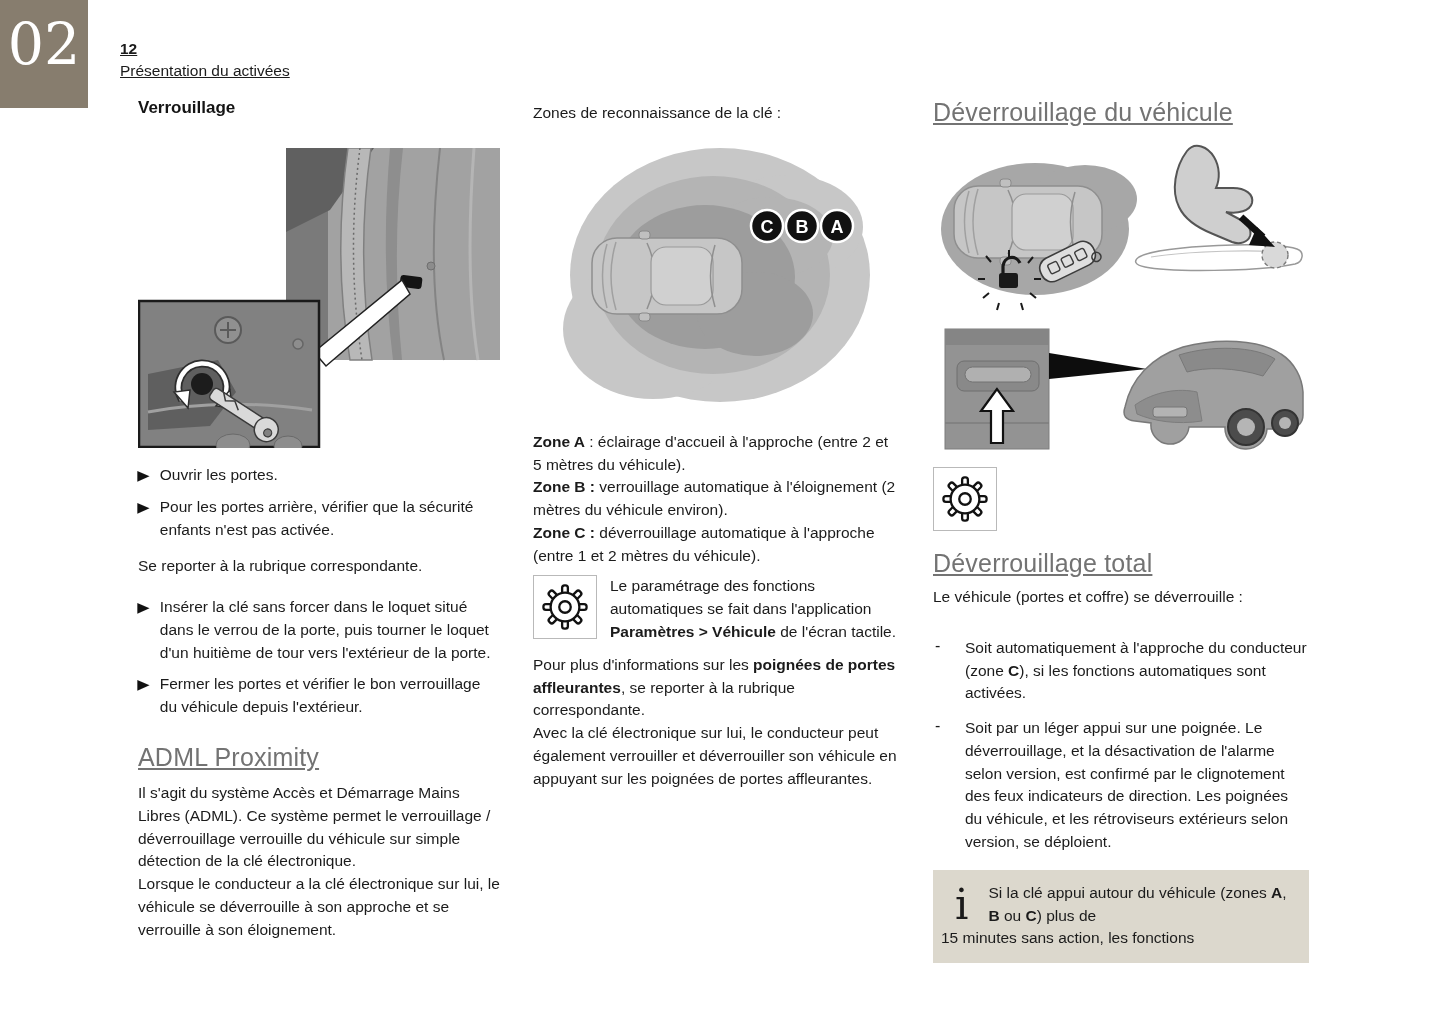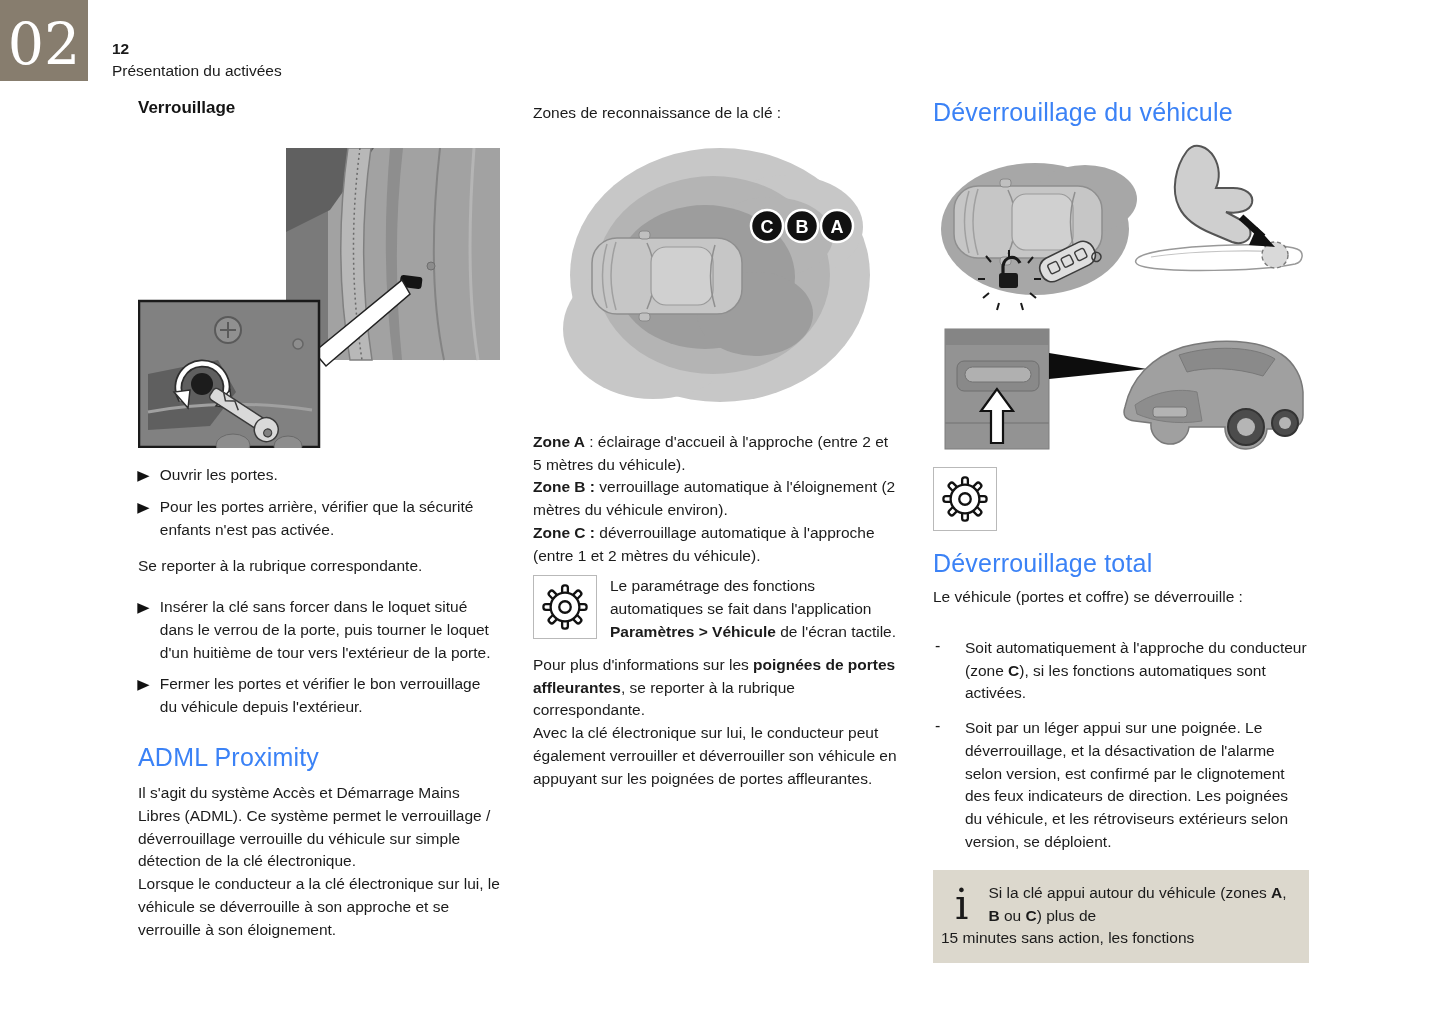--- a/index.html
+++ b/index.html
@@ -1,31 +1,31 @@
 <!DOCTYPE html>
 <html lang="fr"><head>
 <meta charset="utf-8">
 <style>
   html,body{margin:0;padding:0;}
   body{
     width:1445px;height:1018px;position:relative;background:#ffffff;
     font-family:"Liberation Sans", sans-serif;color:#1b1b1b;overflow:hidden;
   }
   .chapter-box{
-    position:absolute;left:0;top:0;width:88px;height:81px;background:#877d6e;
+    position:absolute;left:0;top:0;width:88px;height:108px;background:#877d6e;
     color:#fff;font-family:"DejaVu Serif", serif;font-size:57px;line-height:88px;
     text-align:center;font-weight:400;
   }
-  .page-head{position:absolute;left:112px;top:38px;font-size:15.5px;line-height:1.4;}
+  .page-head{position:absolute;left:120px;top:38px;font-size:15.5px;line-height:1.4;text-decoration:underline;}
   .page-head .num{font-weight:bold;}
   .columns{
     position:absolute;left:138px;top:98px;width:1177px;
     display:grid;grid-template-columns:362px 367px 376px;column-gap:33px;
   }
-  h2{font-size:25px;font-weight:500;margin:0;letter-spacing:.2px;color:#3b82f6;}
+  h2{font-size:25px;font-weight:500;margin:0;letter-spacing:.2px;color:#737373;text-decoration:underline;}
   h3{font-size:17px;font-weight:bold;margin:0;color:#141414;}
   p{margin:0;font-size:15.5px;line-height:1.47;}
   b{font-weight:bold;}
   .small-head{font-size:15.5px;margin:4px 0 14px;}
   figure{margin:0;}
   .arrow-item{display:flex;gap:11px;margin:0 0 9px;}
   .arrow-item .tri{flex:0 0 auto;font-size:14px;line-height:1;margin-top:4px;color:#111;
     transform:scaleX(1.15);}
   .arrow-item p{flex:1;}
   .note{margin:14px 0 18px;}

